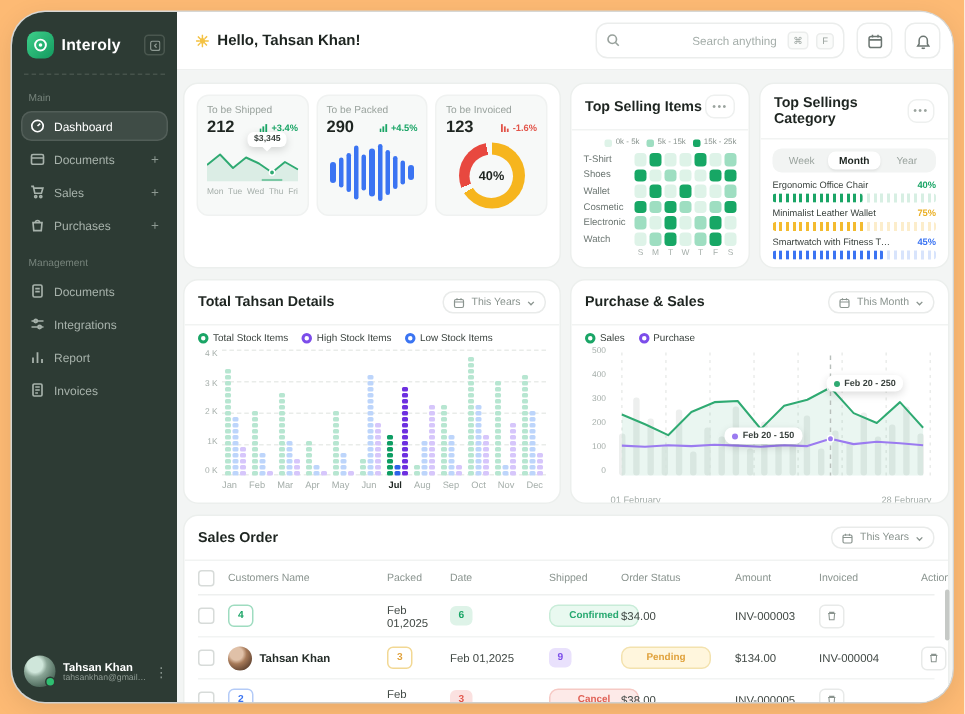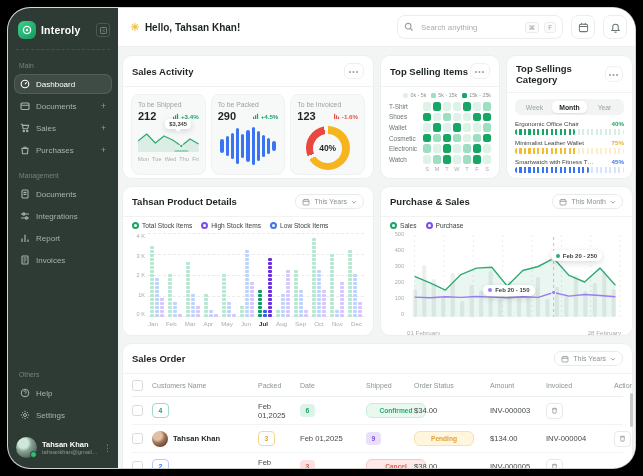--- a/index.html
+++ b/index.html
@@ -1,17 +1,17 @@
 <!DOCTYPE html>
 <html><head>
 <meta charset="utf-8">
 <style>
   html,body{margin:0;padding:0;}
   body{font-family:"Liberation Sans",sans-serif;-webkit-font-smoothing:antialiased;}
-  .stage{position:relative;width:643px;height:476px;background:#000000;overflow:hidden;}
+  .stage{position:relative;width:643px;height:476px;background:#fdba74;overflow:hidden;}
   .window{position:absolute;left:8px;top:8px;width:627px;height:460px;background:#fff;border-radius:22px;
           box-shadow:0 4px 18px rgba(0,0,0,.10), 0 0 0 1px #dededb;display:flex;overflow:hidden;}
   
   .sidebar{width:110px;min-width:110px;background:#2d3b34;color:#aab5ae;display:flex;flex-direction:column;font-size:8px;}
   .side-logo{display:flex;align-items:center;gap:5px;padding:13px 8px 10px 10px;}
   .logo-badge{width:18px;height:18px;border-radius:6px;background:linear-gradient(135deg,#3ecf8a,#139a5f);display:flex;align-items:center;justify-content:center;}
   .logo-badge svg{display:block;}
   .logo-text{color:#fff;font-weight:bold;font-size:10.5px;letter-spacing:.2px;flex:1;}
   .collapse-btn{width:12px;height:12px;border:1px solid #4a574f;border-radius:3px;display:flex;align-items:center;justify-content:center;color:#8d9992;font-size:7px;cursor:pointer;}
   .side-divider{border-top:1px dashed #46534b;margin:0 8px 4px 8px;}
@@ -28,21 +28,21 @@
   .user-meta{flex:1;min-width:0;}
   .user-name{color:#fff;font-weight:bold;font-size:7.5px;}
   .user-email{color:#8d9992;font-size:5.8px;white-space:nowrap;overflow:hidden;text-overflow:ellipsis;}
   .kebab{color:#8d9992;font-size:9px;cursor:pointer;}
   
   .main{flex:1;display:flex;flex-direction:column;background:#f3f5f4;min-width:0;}
   .topbar{height:38px;background:#fff;border-bottom:1px solid #eef0ef;display:flex;align-items:center;padding:0 8px 0 12px;gap:8px;}
   .greet{display:flex;align-items:center;gap:5px;font-size:10px;font-weight:bold;color:#1e2521;flex:1;}
   .sun{color:#f4c243;font-size:11px;}
   .search{display:flex;align-items:center;gap:5px;border:1px solid #ebedec;border-radius:8px;height:22px;padding:0 6px;width:152px;background:#fff;}
-  .search input{border:none;outline:none;font-size:7.8px;flex:1;min-width:0;color:#454d49;font-family:"Liberation Sans",sans-serif;background:transparent;}
+  .search input{border:none;outline:none;font-size:7.8px;flex:1;min-width:0;color:#454d49;font-family:"Liberation Sans",sans-serif;background:transparent;text-align:right;}
   .search input::placeholder{color:#a5aeaa;}
   .key{border:1px solid #ebedec;border-radius:3px;color:#9aa39e;font-size:6.3px;padding:1px 3px;background:#fafbfa;}
   .icon-btn{width:22px;height:22px;border:1px solid #ebedec;border-radius:7px;background:#fff;display:flex;align-items:center;justify-content:center;cursor:pointer;}
   .content{flex:1;padding:8px 2px 0 4px;display:flex;flex-direction:column;gap:7px;min-height:0;}
   .crow{display:flex;gap:6px;}
   .card{background:#fff;border:1px solid #ecefed;border-radius:10px;display:flex;flex-direction:column;overflow:hidden;}
   .card-head{display:flex;align-items:center;justify-content:space-between;padding:7px 9px;border-bottom:1px solid #f1f3f2;}
   .card-title{font-size:9.5px;font-weight:bold;color:#1e2521;}
   .menu-btn{border:1px solid #eef0ef;border-radius:6px;width:18px;height:14px;color:#9aa39e;font-size:7px;display:flex;align-items:center;justify-content:center;cursor:pointer;letter-spacing:1px;}
   .chip{display:flex;align-items:center;gap:4px;border:1px solid #e9ebea;border-radius:7px;padding:2.5px 6px;font-size:7px;color:#8a948f;cursor:pointer;background:#fff;}
@@ -223,38 +223,20 @@
           <svg width="10" height="10" viewBox="0 0 10 10" fill="none" stroke="currentColor" stroke-width="1.1">
               <rect x="2" y="1" width="6" height="8" rx=".8"></rect>
               <path d="M3.5 3h3M3.5 5h3M3.5 7h1.8"></path>
             </svg>
           <span>Invoices</span>
         </div>
       </div>
 
       <div class="side-spacer"></div>
 
-      <div class="side-section">
-        <div class="side-label">Others</div>
-        <div class="side-item">
-          <svg width="10" height="10" viewBox="0 0 10 10" fill="none" stroke="currentColor" stroke-width="1.0">
-              <circle cx="5" cy="5" r="3.8"></circle>
-              <path d="M3.9 4a1.2 1.2 0 1 1 1.9 1c-.5.3-.8.5-.8 1"></path>
-              <circle cx="5" cy="7.2" r=".4" fill="currentColor" stroke="none"></circle>
-            </svg>
-          <span>Help</span>
-        </div>
-        <div class="side-item">
-          <svg width="10" height="10" viewBox="0 0 10 10" fill="none" stroke="currentColor" stroke-width="1.0">
-              <circle cx="5" cy="5" r="1.5"></circle>
-              <path d="M5 .8v1.3M5 7.9v1.3M.8 5h1.3M7.9 5h1.3M2 2l.9.9M7.1 7.1l.9.9M8 2l-.9.9M2.9 7.1L2 8"></path>
-            </svg>
-          <span>Settings</span>
-        </div>
-      </div>
 
       <div class="side-user">
         <span class="avatar"></span>
         <span class="user-meta">
           <div class="user-name">Tahsan Khan</div>
           <div class="user-email">tahsankhan@gmail.com</div>
         </span>
         <span class="kebab">⋮</span>
       </div>
     </aside>
@@ -286,24 +268,20 @@
               <path d="M5 10.6a1.1 1.1 0 0 0 2 0"></path>
             </svg>
         </div>
       </div>
 
       <div class="content">
 
         <div class="crow">
 
           <div class="card sales">
-            <div class="card-head">
-              <span class="card-title">Sales Activity</span>
-              <span class="menu-btn">•••</span>
-            </div>
             <div class="tiles">
               <div class="tile">
                 <div class="tile-label">To be Shipped</div>
                 <div class="tile-vrow">
                   <span class="tile-value">212</span>
                   <span class="delta up">
                     <svg width="6" height="6" viewBox="0 0 8 8" fill="#1aa566">
                         <rect x="0" y="5" width="1.6" height="3"></rect>
                         <rect x="2.6" y="3" width="1.6" height="5"></rect>
                         <rect x="5.2" y="1" width="1.6" height="7"></rect>
@@ -494,21 +472,21 @@
                   </div>
               </div>
             </div>
           </div>
         </div>
 
         <div class="crow">
 
           <div class="card product">
             <div class="card-head">
-              <span class="card-title">Tahsan Product Details</span>
+              <span class="card-title">Total Tahsan Details</span>
               <span class="chip">
                 <svg width="8" height="8" viewBox="0 0 12 12" fill="none" stroke="#8a948f" stroke-width="1.2">
                     <rect x="1.5" y="2.5" width="9" height="8" rx="1.5"></rect>
                     <path d="M1.5 5h9M4 1.2v2M8 1.2v2"></path>
                   </svg>
                 <span>This Years</span>
                 <svg width="6" height="6" viewBox="0 0 8 8" fill="none" stroke="#8a948f" stroke-width="1.2">
                     <path d="M1.5 3l2.5 2.5L6.5 3"></path>
                   </svg>
               </span>

